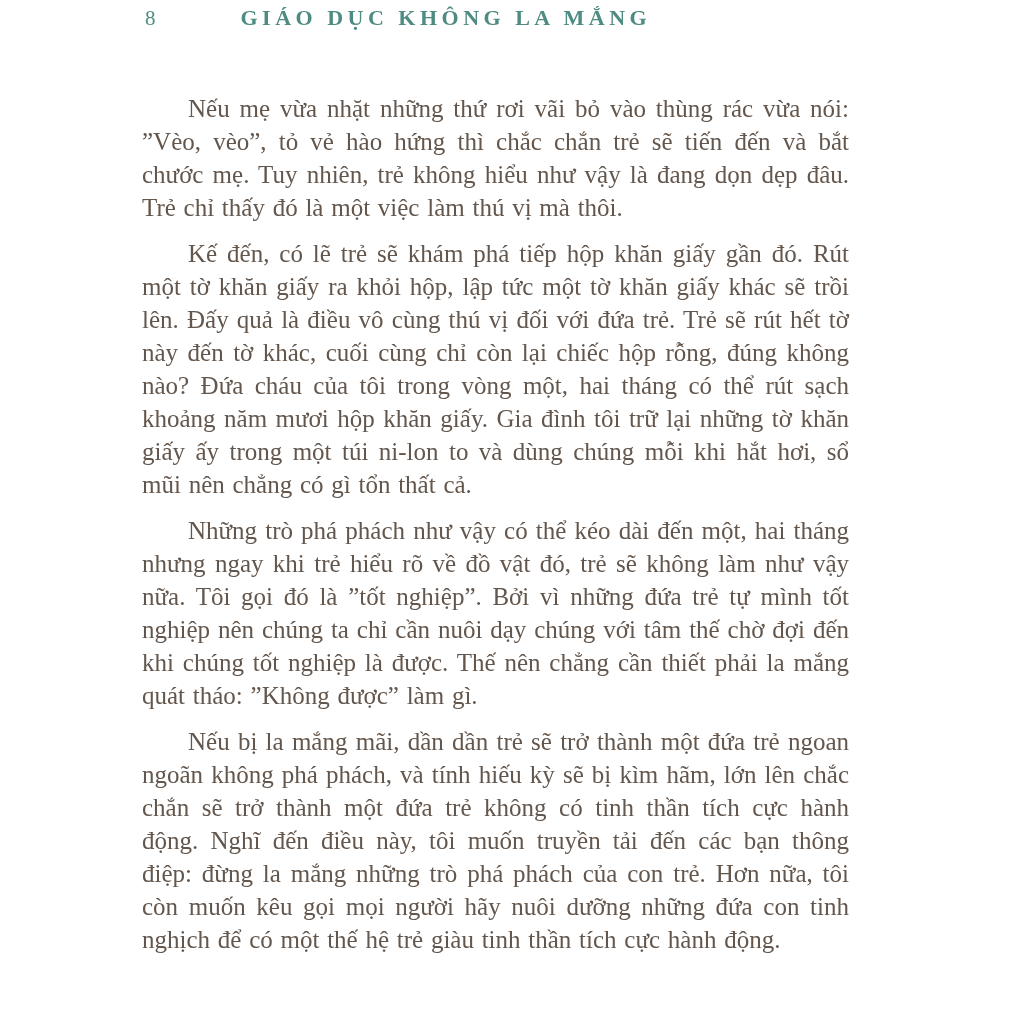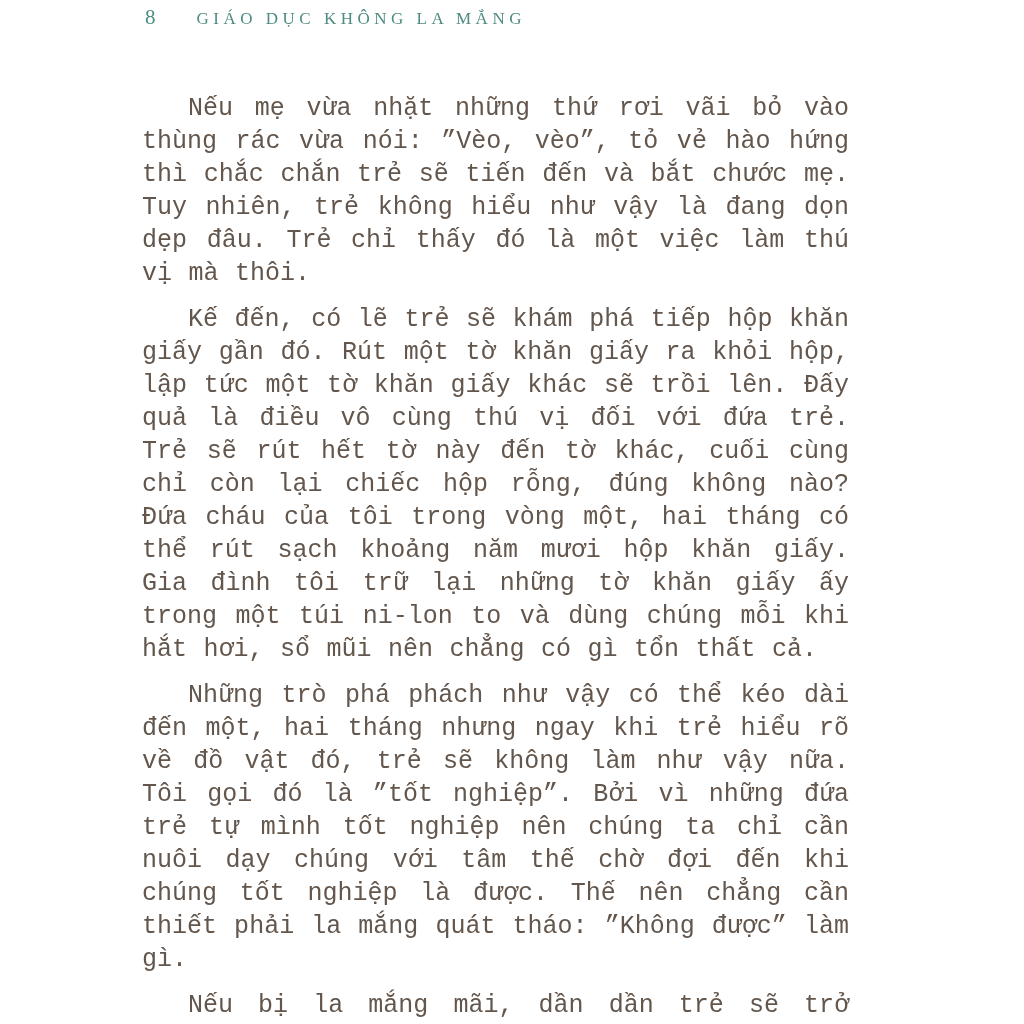--- a/index.html
+++ b/index.html
@@ -28,39 +28,39 @@
     display: flex;
     align-items: baseline;
     gap: 40px;
     color: var(--teal);
   }
   .pagenum {
     font-size: 21px;
     letter-spacing: 1px;
   }
   .running-title {
-    font-size: 17px;
+    font-size: 22px;
     letter-spacing: 4.5px;
-    font-weight: 400;
+    font-weight: 700;
+    margin-left: 44px;
   }
   .content {
     position: absolute;
     left: 142px;
     top: 92px;
     width: 707px;
     color: var(--ink);
     font-size: 25px;
     line-height: 33px;
     text-align: justify;
   }
   .para {
     margin: 0 0 13px 0;
     text-indent: 46px;
     word-spacing: 1.5px;
-    font-family: Liberation Mono, monospace;
   }
 </style>
 </head>
 <body>
 
 <div class="page">
   <header class="running-header">
     <span class="pagenum">8</span>
     <span class="running-title">GIÁO DỤC KHÔNG LA MẮNG</span>
   </header>

